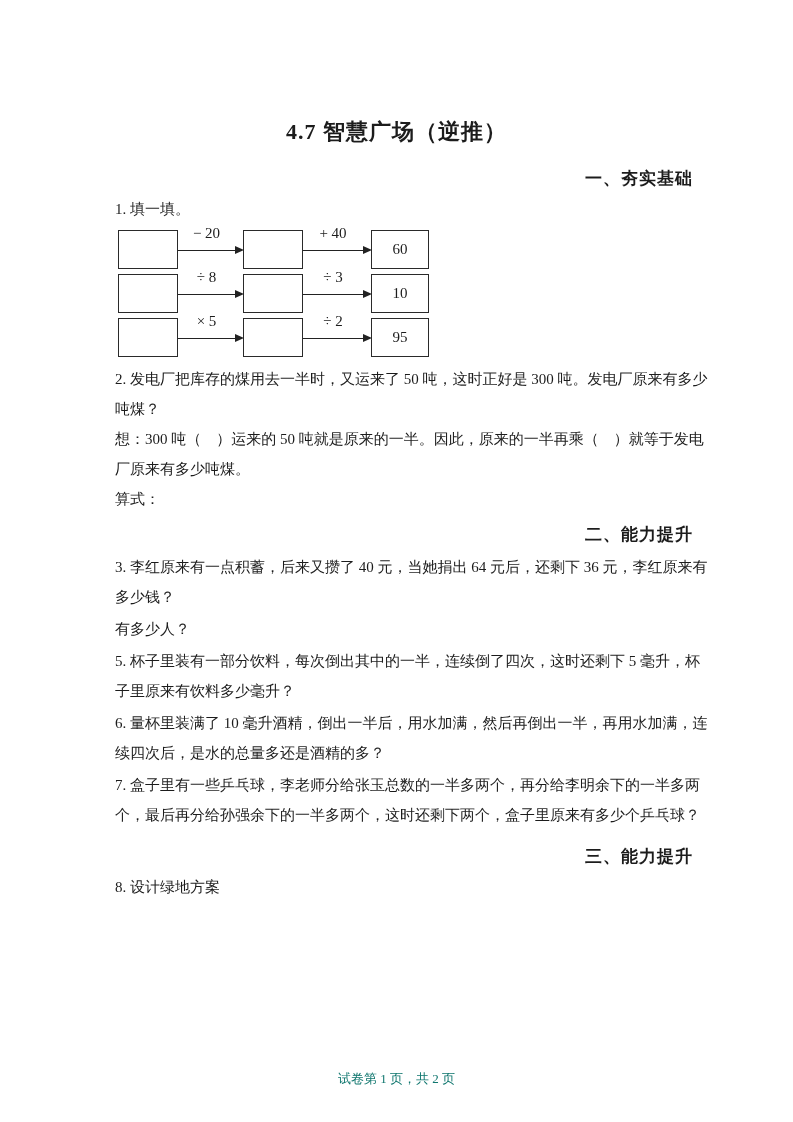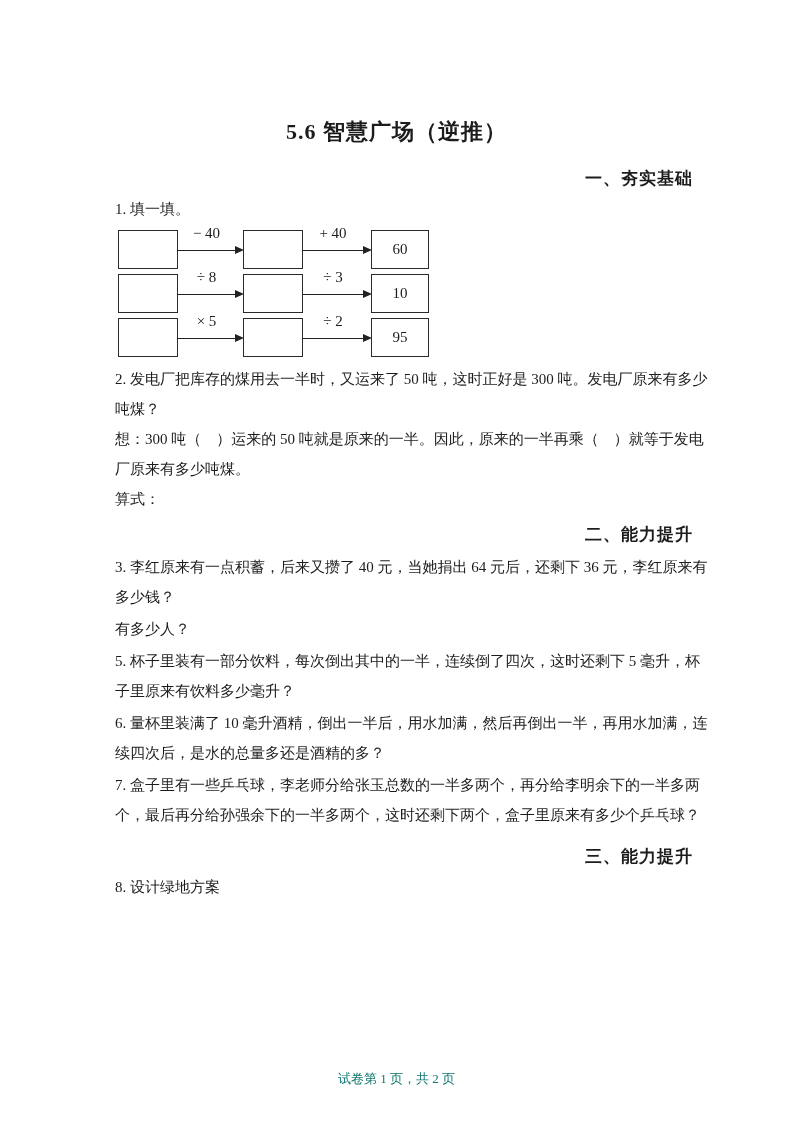--- a/index.html
+++ b/index.html
@@ -96,34 +96,34 @@
     text-align:center;
     font-size:13px;
     color:#0f766e;
   }
 </style>
 </head>
 <body>
 
 <div class="page">
 
-  <div class="title">5.6 智慧广场（逆推）</div>
+  <div class="title">4.7 智慧广场（逆推）</div>
 
   <div class="content">
 
     <div class="sec-heading">一、夯实基础</div>
 
     <div class="line">1. 填一填。</div>
 
     <div class="diagram">
 
       <div class="diagram-row">
         <div class="fbox"></div>
         <div class="arrow a1">
-          <span class="op-label">− 40</span>
+          <span class="op-label">− 20</span>
           <span class="arrow-line"></span>
           <span class="arrow-head"></span>
         </div>
         <div class="fbox"></div>
         <div class="arrow a2">
           <span class="op-label">+ 40</span>
           <span class="arrow-line"></span>
           <span class="arrow-head"></span>
         </div>
         <div class="fbox result">

